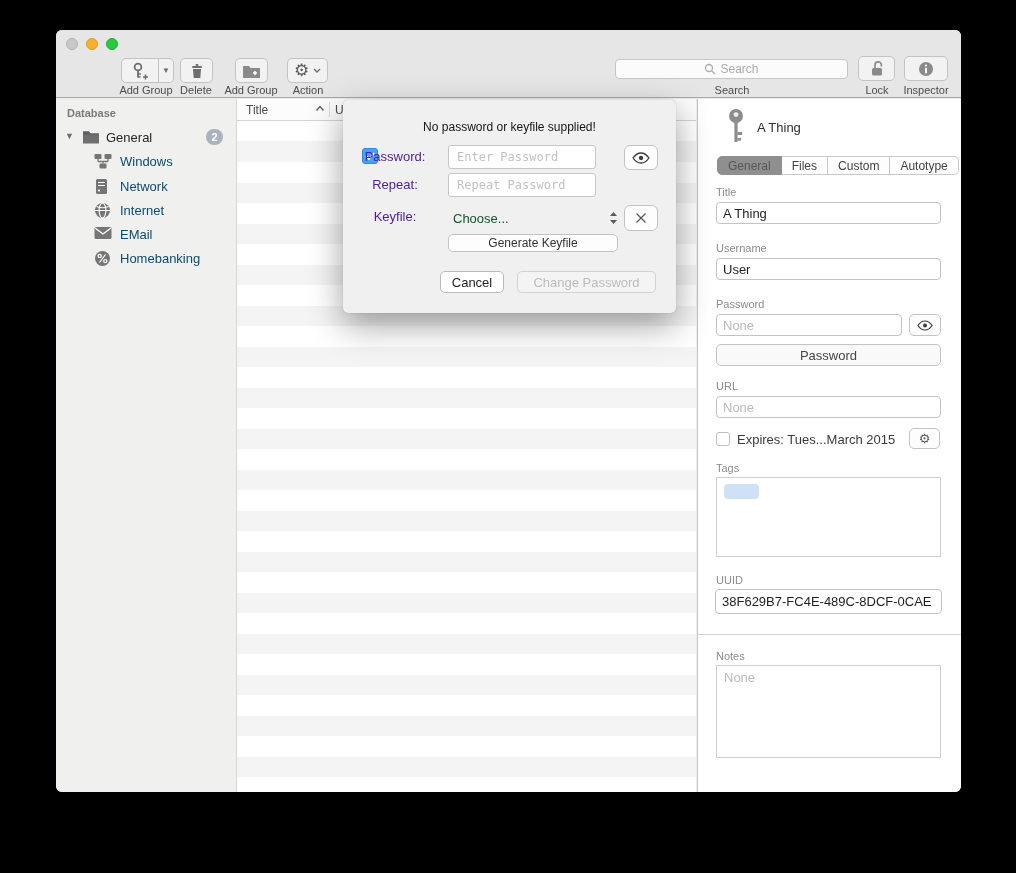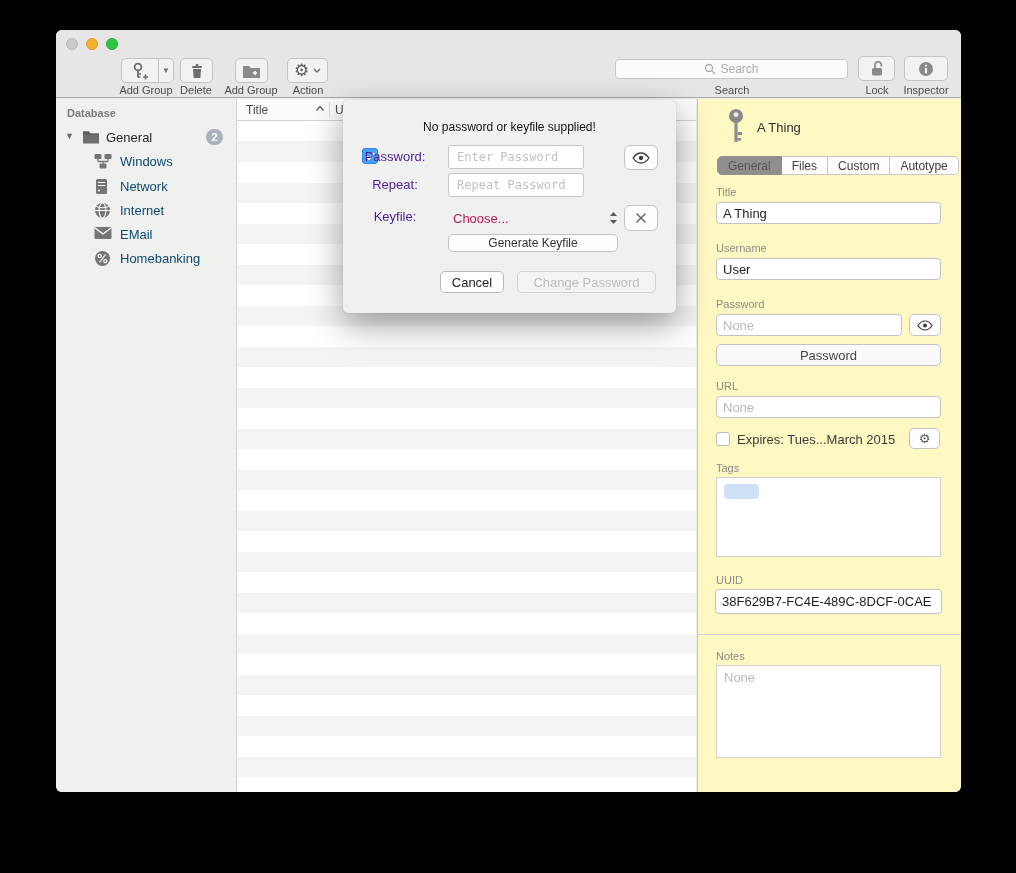--- a/index.html
+++ b/index.html
@@ -59,21 +59,21 @@
   .tbl-header { position:absolute; left:0; right:0; top:0; height:22px; background:#fcfcfc;
                 border-bottom:1px solid #d4d4d4; }
   .tbl-header .c1 { position:absolute; left:9px; top:4px; font-size:12px; color:#4b4b4b; }
   .tbl-header .sort { position:absolute; left:78px; top:6px; }
   .tbl-header .hdiv { position:absolute; left:92px; top:3px; bottom:3px; width:1px; background:#dcdcdc; }
   .tbl-header .c2 { position:absolute; left:98px; top:4px; font-size:12px; color:#4b4b4b; }
   .tbl-body { position:absolute; left:0; right:0; top:22px; bottom:0;
               background:repeating-linear-gradient(to bottom,#ffffff 0px,#ffffff 20.5px,#f4f4f4 20.5px,#f4f4f4 41px); }
 
   
-  .inspector { position:absolute; right:0; top:0; bottom:0; width:264px; background:#fef9c3;
+  .inspector { position:absolute; right:0; top:0; bottom:0; width:264px; background:#ffffff;
                border-left:1px solid #c6c6c6; }
   .insp-key { position:absolute; left:29px; top:9px; }
   .insp-title { position:absolute; left:59px; top:21px; font-size:13px; color:#2e2e2e; }
   .seg { position:absolute; left:19px; top:57px; height:19px; display:flex; }
   .seg-btn { height:19px; background:#fdfdfd; border:1px solid #c8c8c8; border-left:none;
              font-size:12px; color:#3f3f3f; display:flex; align-items:center; justify-content:center; padding:0 10px; }
   .seg-btn:first-child { border-left:1px solid #c8c8c8; border-radius:5px 0 0 5px; }
   .seg-btn:last-child { border-radius:0 5px 5px 0; }
   .seg-btn.sel { background:#8f8f8f; border-color:#8f8f8f; color:#575757; }
   .fl { position:absolute; left:18px; font-size:11px; color:#8b8b8b; }
@@ -100,28 +100,28 @@
                resize:none; font-family:"Liberation Sans","DejaVu Sans",sans-serif; }
   .notes-box::placeholder { color:#b9b9b9; }
 
   
   .dialog { position:absolute; left:343px; top:100px; width:333px; height:213px; background:#f0f0f0;
             border-radius:5px; box-shadow:0 12px 34px rgba(0,0,0,.38), 0 0 1px rgba(0,0,0,.3); z-index:50; }
   .dlg-msg { position:absolute; left:0; right:0; top:20px; text-align:center; font-size:12px; color:#151515; }
   .dlg-row { position:absolute; left:0; right:0; height:24px; }
   .dlg-lbl { position:absolute; width:100px; right:231px; text-align:center; font-size:13px; color:#4c1d95; top:4px; }
   .dlg-cbx { position:absolute; left:19px; top:3px; width:16px; height:16px; border-radius:3px; }
-  .dlg-input { position:absolute; left:105px; width:136px; height:24px; background:#fff;
+  .dlg-input { position:absolute; left:105px; width:148px; height:24px; background:#fff;
                border:1px solid #c6c6c6; border-radius:3px; padding:0 8px;
                font-family:"DejaVu Sans Mono",monospace; font-size:12px; color:#222; }
   .dlg-input::placeholder { color:#c2c2c2; }
   .dlg-sq-btn { position:absolute; left:281px; top:0; width:34px; height:25px; background:#fdfdfd;
                 border:1px solid #c3c3c3; border-radius:6px; display:flex; align-items:center; justify-content:center; }
   .popup { position:absolute; left:105px; top:2px; width:170px; height:22px; display:flex; align-items:center; }
-  .popup-text { font-size:13px; color:#be185d; margin-left:5px; flex:1; }
+  .popup-text { font-size:13px; color:#14532d; margin-left:5px; flex:1; }
   .dlg-wide-btn { position:absolute; left:105px; top:134px; width:170px; height:18px; background:#fdfdfd;
                   border:1px solid #c3c3c3; border-radius:5px; font-size:12px; color:#333;
                   display:flex; align-items:center; justify-content:center; }
   .dlg-action { position:absolute; top:171px; height:22px; border-radius:5px; font-size:13px;
                 display:flex; align-items:center; justify-content:center; }
   .btn-cancel { left:97px; width:64px; background:#fff; border:1px solid #b9b9b9; color:#222; }
   .btn-change { left:174px; width:139px; background:#f4f4f4; border:1px solid #d2d2d2; color:#bcbcbc; }
 </style>
 </head>
 <body>

